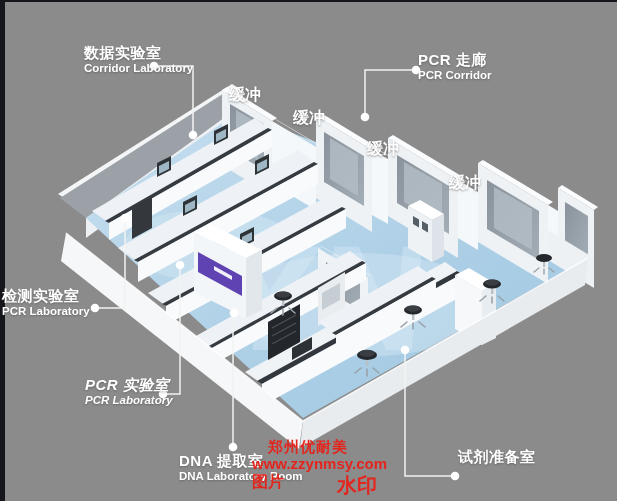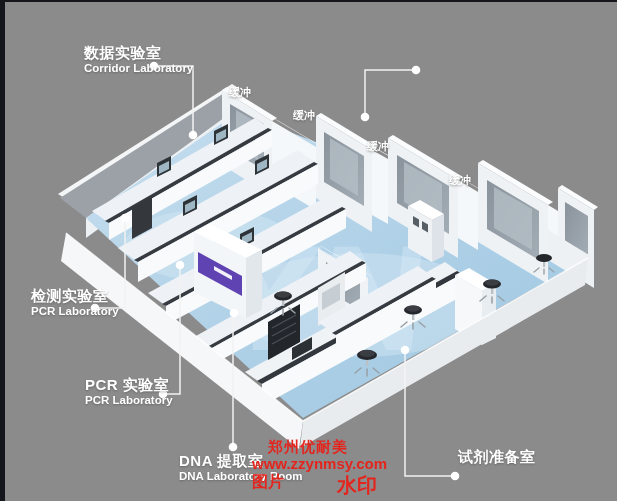--- a/index.html
+++ b/index.html
@@ -7,21 +7,21 @@
     position:relative;width:617px;height:501px;overflow:hidden;
     background:#8b8b8b;
     font-family:"Liberation Sans","DejaVu Sans",sans-serif;
   }
   .frame-left{position:absolute;left:0;top:0;width:5px;height:501px;background:#14161b;}
   .frame-top{position:absolute;left:0;top:0;width:617px;height:2px;background:#14161b;}
   svg{position:absolute;left:0;top:0;}
   .callout{position:absolute;color:#ffffff;text-shadow:0 1px 2px rgba(40,40,40,.35);white-space:nowrap;z-index:5;}
   .callout .zh{font-size:15px;font-weight:bold;line-height:16px;letter-spacing:.5px;}
   .callout .en{font-size:11.5px;font-weight:bold;line-height:13px;margin-top:1px;}
-  .buffer{position:absolute;color:#fff;font-size:11px;font-weight:bold;
+  .buffer{position:absolute;color:#fff;font-size:16px;font-weight:bold;
           text-shadow:0 1px 2px rgba(70,70,70,.5);z-index:4;white-space:nowrap;}
   .wm{position:absolute;color:#e4251e;font-weight:bold;z-index:6;white-space:nowrap;}
   .wm-company{left:268px;top:438px;font-size:15px;letter-spacing:1px;}
   .wm-url{left:252px;top:455px;font-size:15px;}
   .wm-left{left:252px;top:472px;font-size:16px;text-align:right;}
   .wm-right{left:337px;top:472px;font-size:20px;}
 </style>
 </head>
 <body>
 
@@ -260,27 +260,31 @@
       <circle cx="455" cy="476" r="4.3"></circle>
         <circle cx="405" cy="350" r="4.3"></circle>
     </g>
   </svg>
 
   <div class="callout" style="left:84px;top:45px;">
     <div class="zh">数据实验室</div>
     <div class="en">Corridor Laboratory</div>
   </div>
 
-
-  <div class="callout" style="left:31px;top:288px;">
+  <div class="callout" style="left:418px;top:52px;">
+    <div class="zh">PCR 走廊</div>
+    <div class="en">PCR Corridor</div>
+  </div>
+
+  <div class="callout" style="left:2px;top:288px;">
     <div class="zh">检测实验室</div>
     <div class="en">PCR Laboratory</div>
   </div>
 
-  <div class="callout" style="left:85px;top:377px;">
+  <div class="callout" style="left:85px;top:377px;font-style:italic;">
     <div class="zh">PCR 实验室</div>
     <div class="en">PCR Laboratory</div>
   </div>
 
   <div class="callout" style="left:179px;top:453px;">
     <div class="zh">DNA 提取室</div>
     <div class="en">DNA Laboratory Room</div>
   </div>
 
   <div class="callout" style="left:458px;top:449px;">

